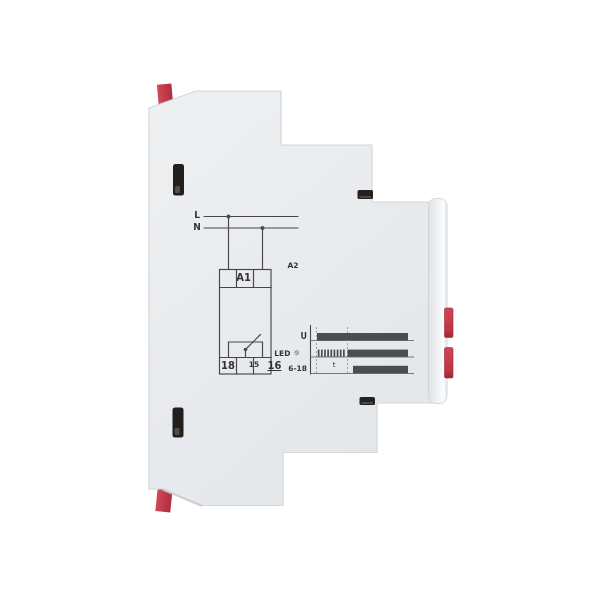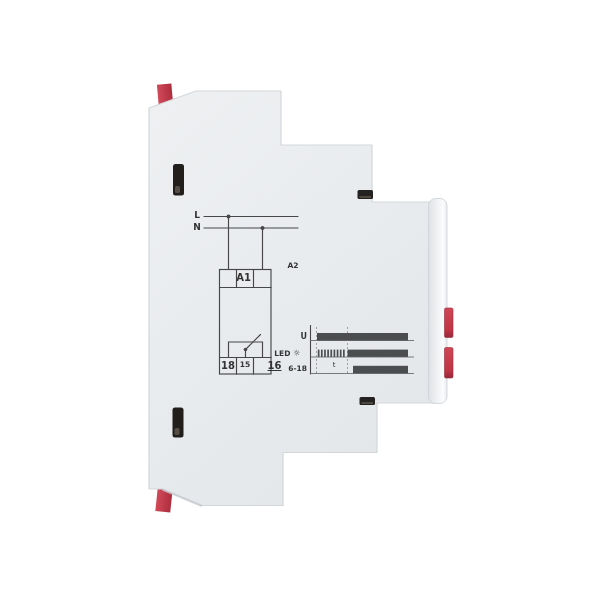--- a/index.html
+++ b/index.html
@@ -128,21 +128,21 @@
     </g>
   </svg>
 
   <span class="lbl center" style="left:190px;top:211px;width:14px;font-size:9px;">L</span>
   <span class="lbl center" style="left:190px;top:222.5px;width:14px;font-size:9px;">N</span>
 
   <span class="lbl center" style="left:235px;top:273px;width:17px;font-size:10px;">A1</span>
   <span class="lbl center" style="left:253.5px;top:262px;width:17px;font-size:7.5px;margin-left:31px;">A2</span>
 
   <span class="lbl center" style="left:219.5px;top:361px;width:17px;font-size:10px;">18</span>
-  <span class="lbl center" style="left:236.5px;top:361px;width:17px;font-size:7.5px;">15</span>
+  <span class="lbl center" style="left:236.5px;top:361px;width:35px;font-size:7.5px;">15</span>
   <span class="lbl center" style="left:266px;top:361px;width:17px;font-size:10px;text-decoration:underline;">16</span>
 
   <span class="lbl right" style="left:280px;top:332.5px;width:27px;font-size:8px;">U</span>
   <span class="lbl right" style="left:268px;top:349px;width:39px;font-size:7.5px;text-align:center;">
     <span>LED</span>
     <span style="font-size:8.5px;font-weight:400;">☼</span>
   </span>
   <span class="lbl right" style="left:276px;top:364.5px;width:31px;font-size:7.5px;">6-18</span>
 
   <span class="lbl center" style="left:329px;top:362px;width:10px;font-size:7px;font-weight:400;">t</span>

